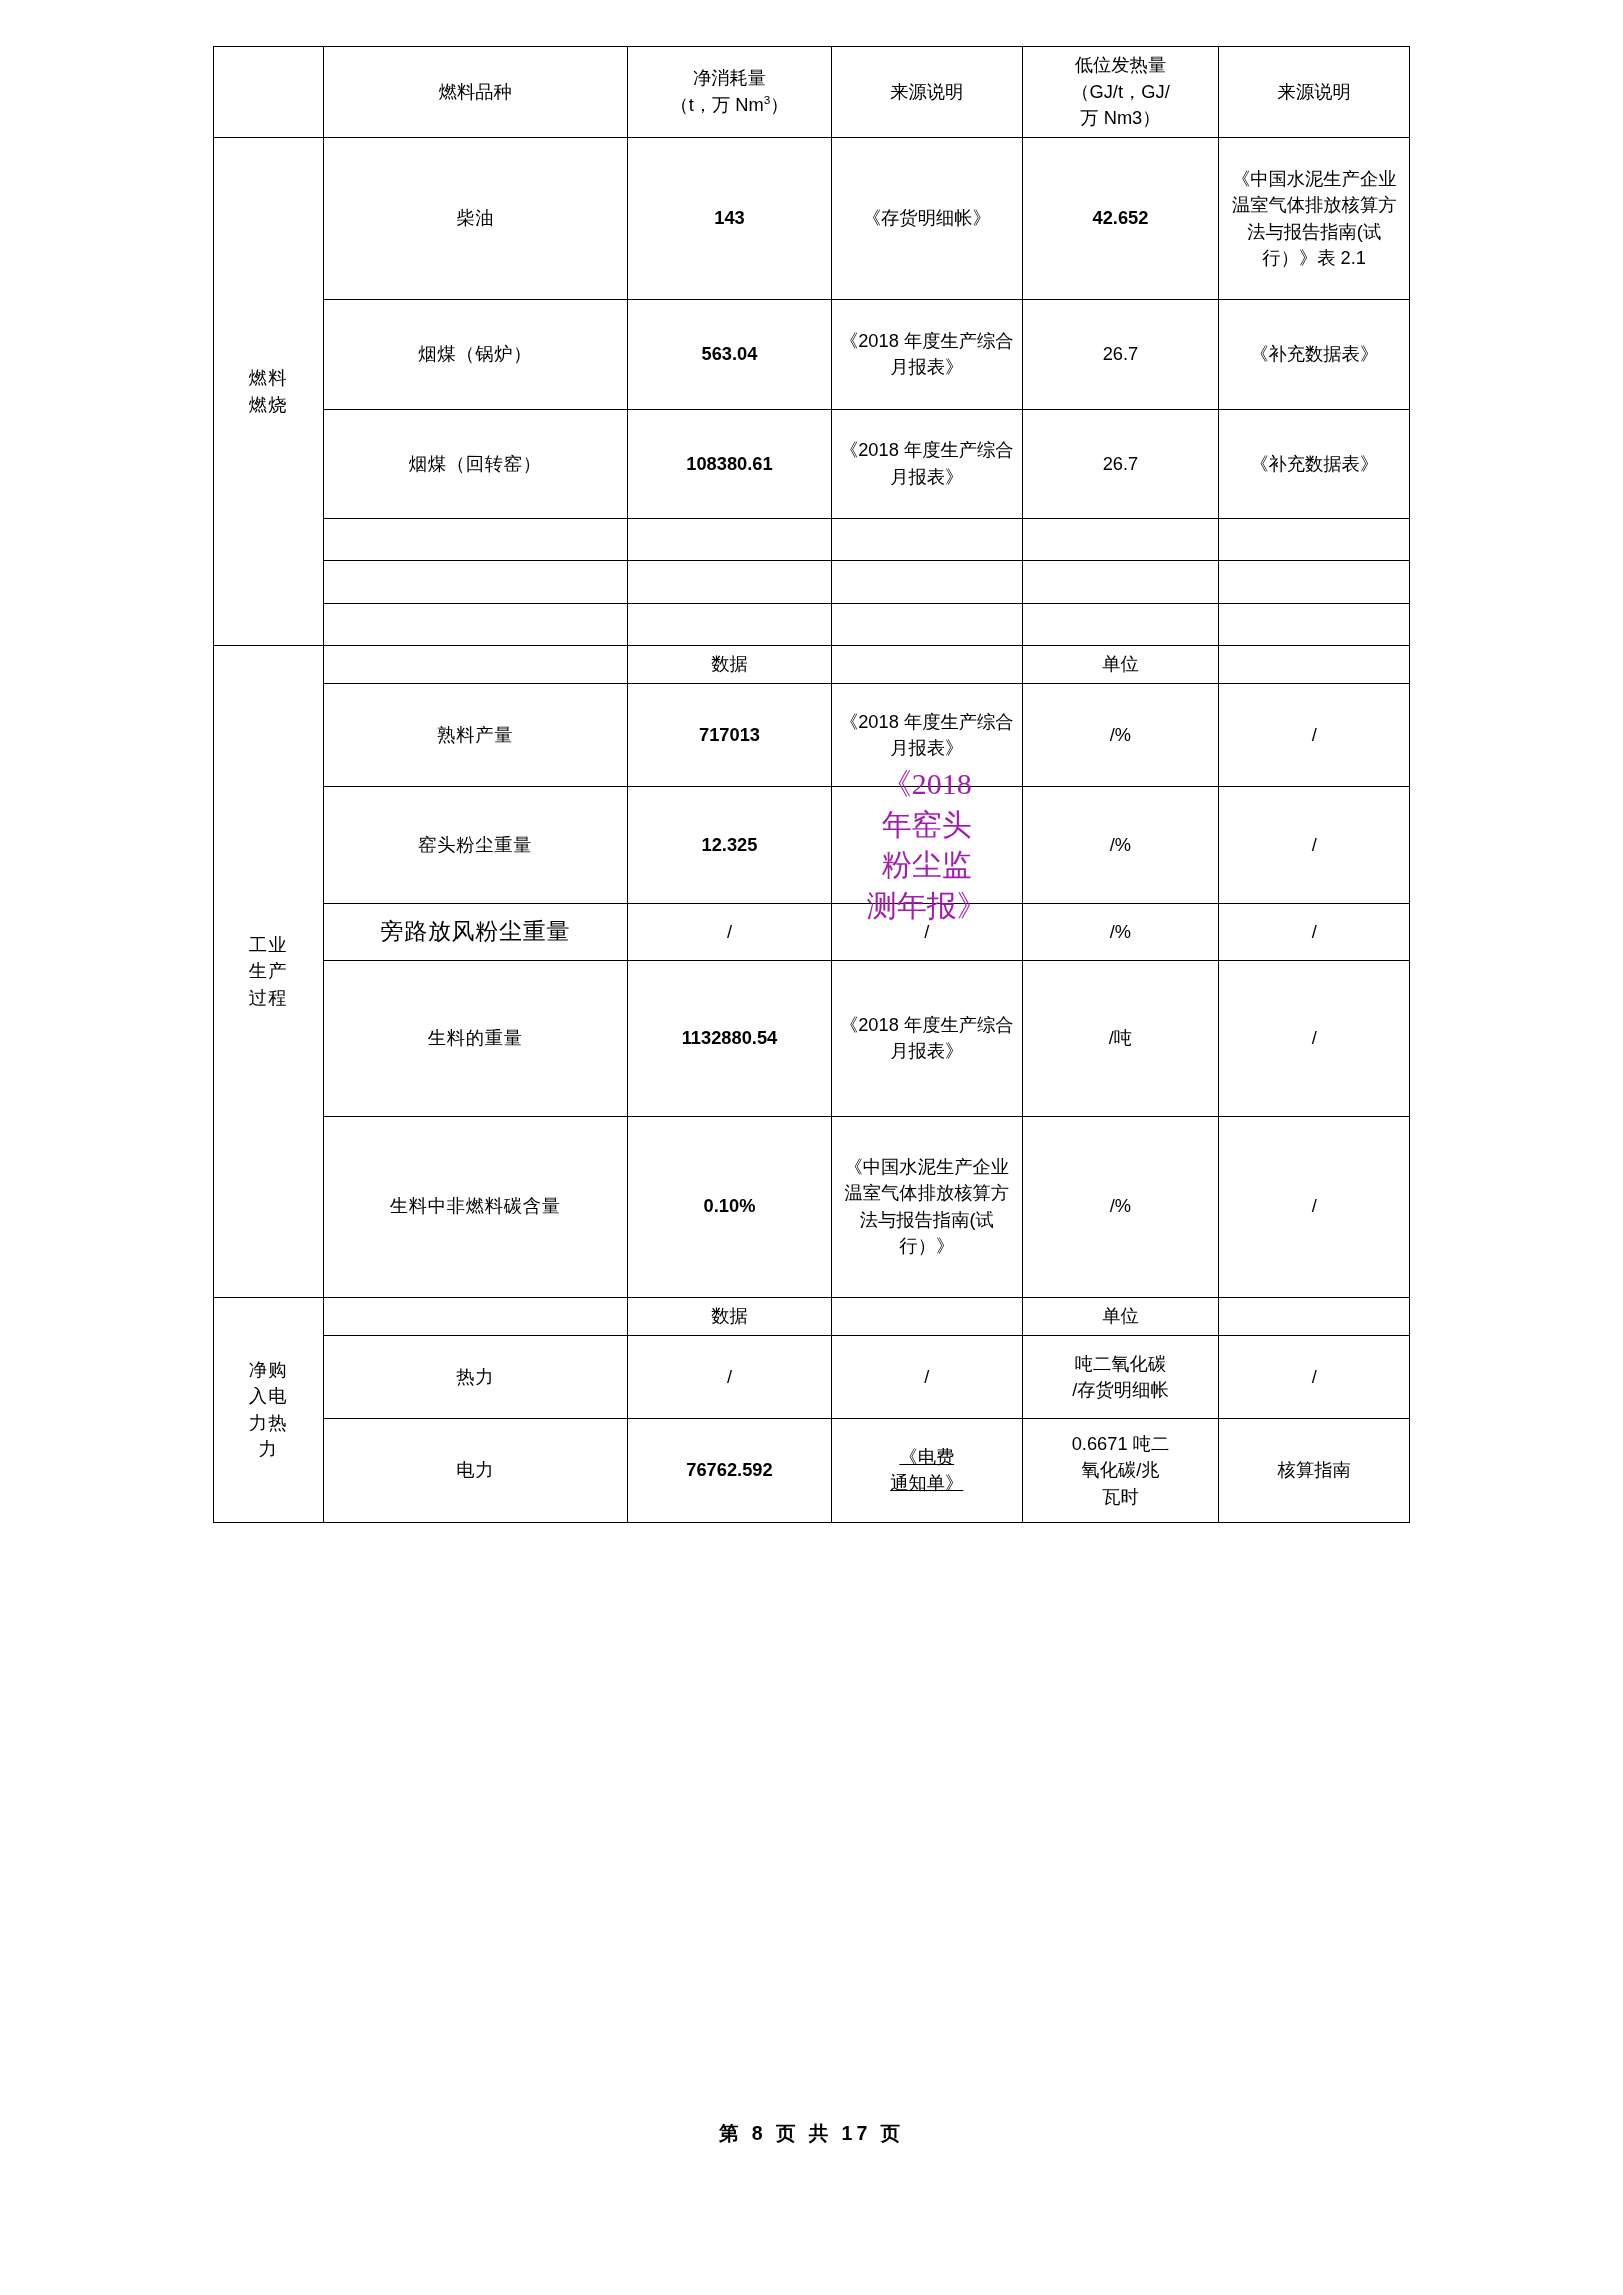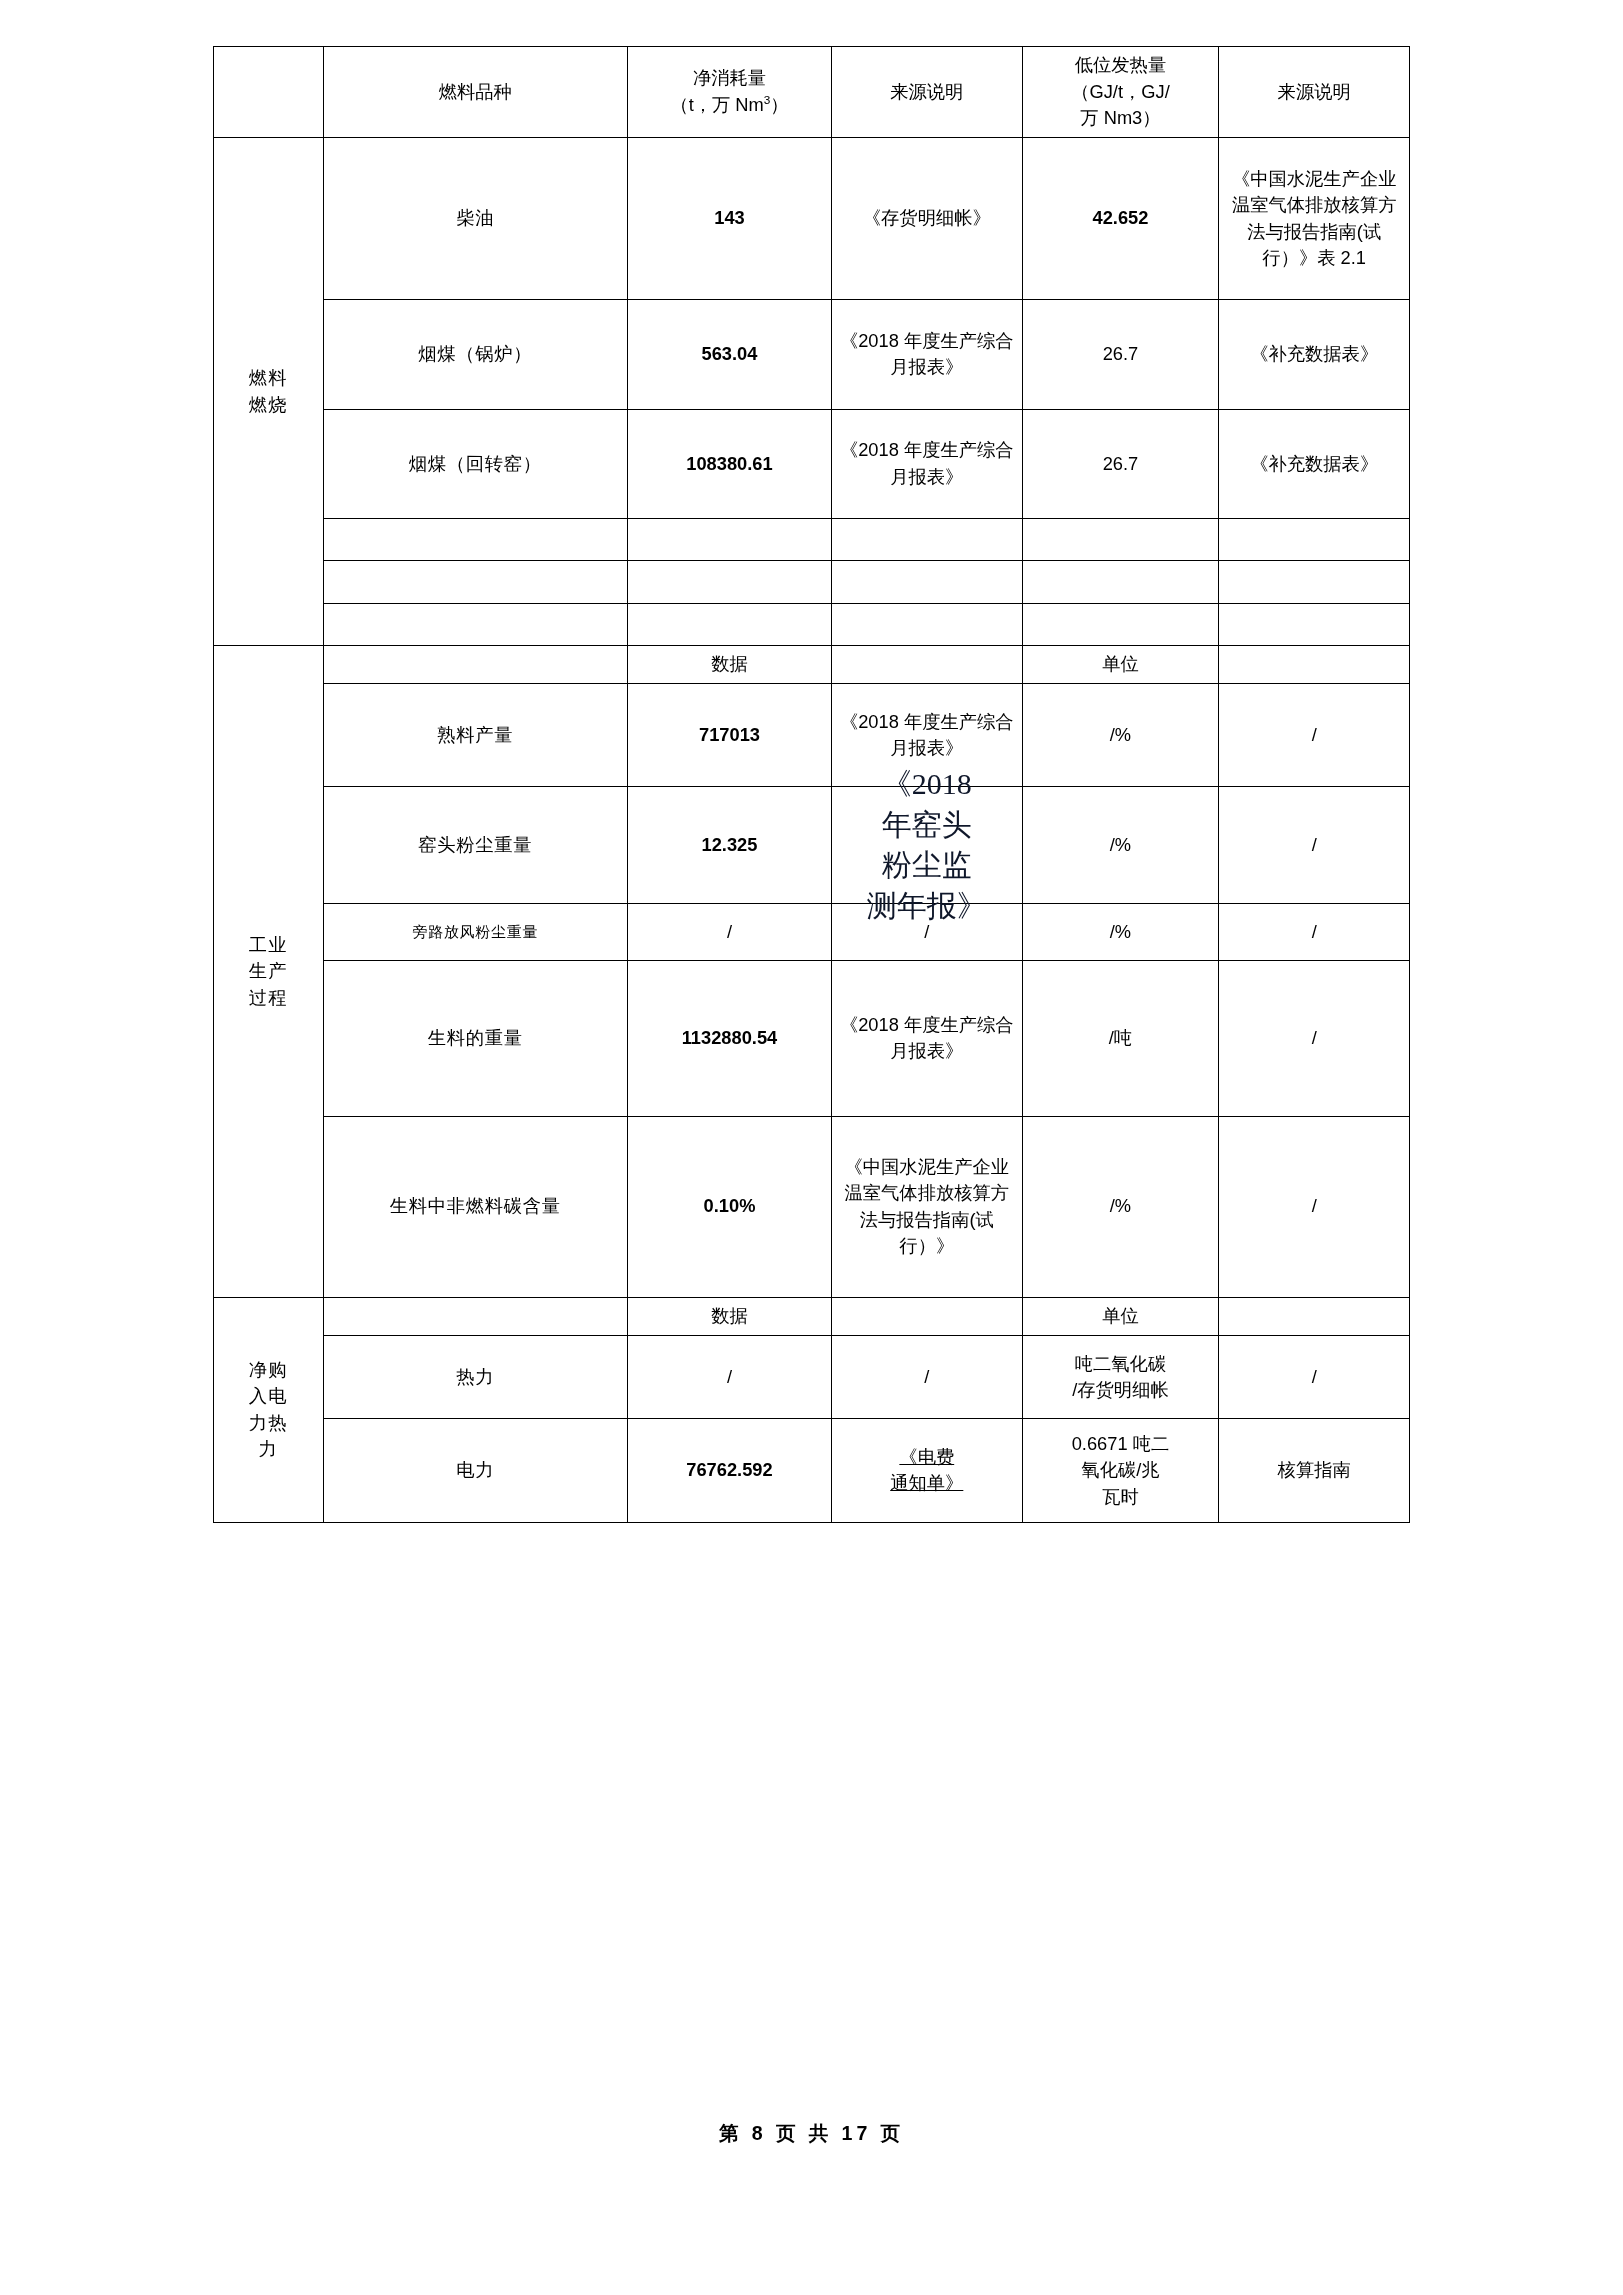--- a/index.html
+++ b/index.html
@@ -70,21 +70,21 @@
   .overlay-cell { position: relative; }
   .overlay-text {
     position: absolute;
     left: 50%;
     top: 50%;
     transform: translate(-50%, -50%);
     font-size: 30px;
     line-height: 1.35;
     white-space: nowrap;
     font-family: "Liberation Serif","DejaVu Serif",serif;
-    color: #0f172a;
+    color: #a21caf;
     pointer-events: none;
     text-align: center;
   }
   .handwrite {
     font-size: 26px;
     line-height: 1.4;
     font-family: "Liberation Serif","DejaVu Serif",serif;
     text-decoration: underline;
   }
   .footer {
@@ -201,21 +201,21 @@
         <td class="col-val bignum">12.325</td>
         <td class="col-src src overlay-cell">
           <span></span>
           <span class="overlay-text">《2018<br>年窑头<br>粉尘监<br>测年报》</span>
         </td>
         <td class="col-ncv numsm">/%</td>
         <td class="col-src2 numsm">/</td>
       </tr>
 
       <tr>
-        <td class="col-name name" style="height:46px;font-size:15px">旁路放风粉尘重量</td>
+        <td class="col-name name" style="height:46px;font-size:23px">旁路放风粉尘重量</td>
         <td class="col-val numsm">/</td>
         <td class="col-src numsm">/</td>
         <td class="col-ncv numsm">/%</td>
         <td class="col-src2 numsm">/</td>
       </tr>
 
       <tr>
         <td class="col-name name" style="height:144px">生料的重量</td>
         <td class="col-val bignum">1132880.54</td>
         <td class="col-src src">《2018 年度生产综合月报表》</td>

